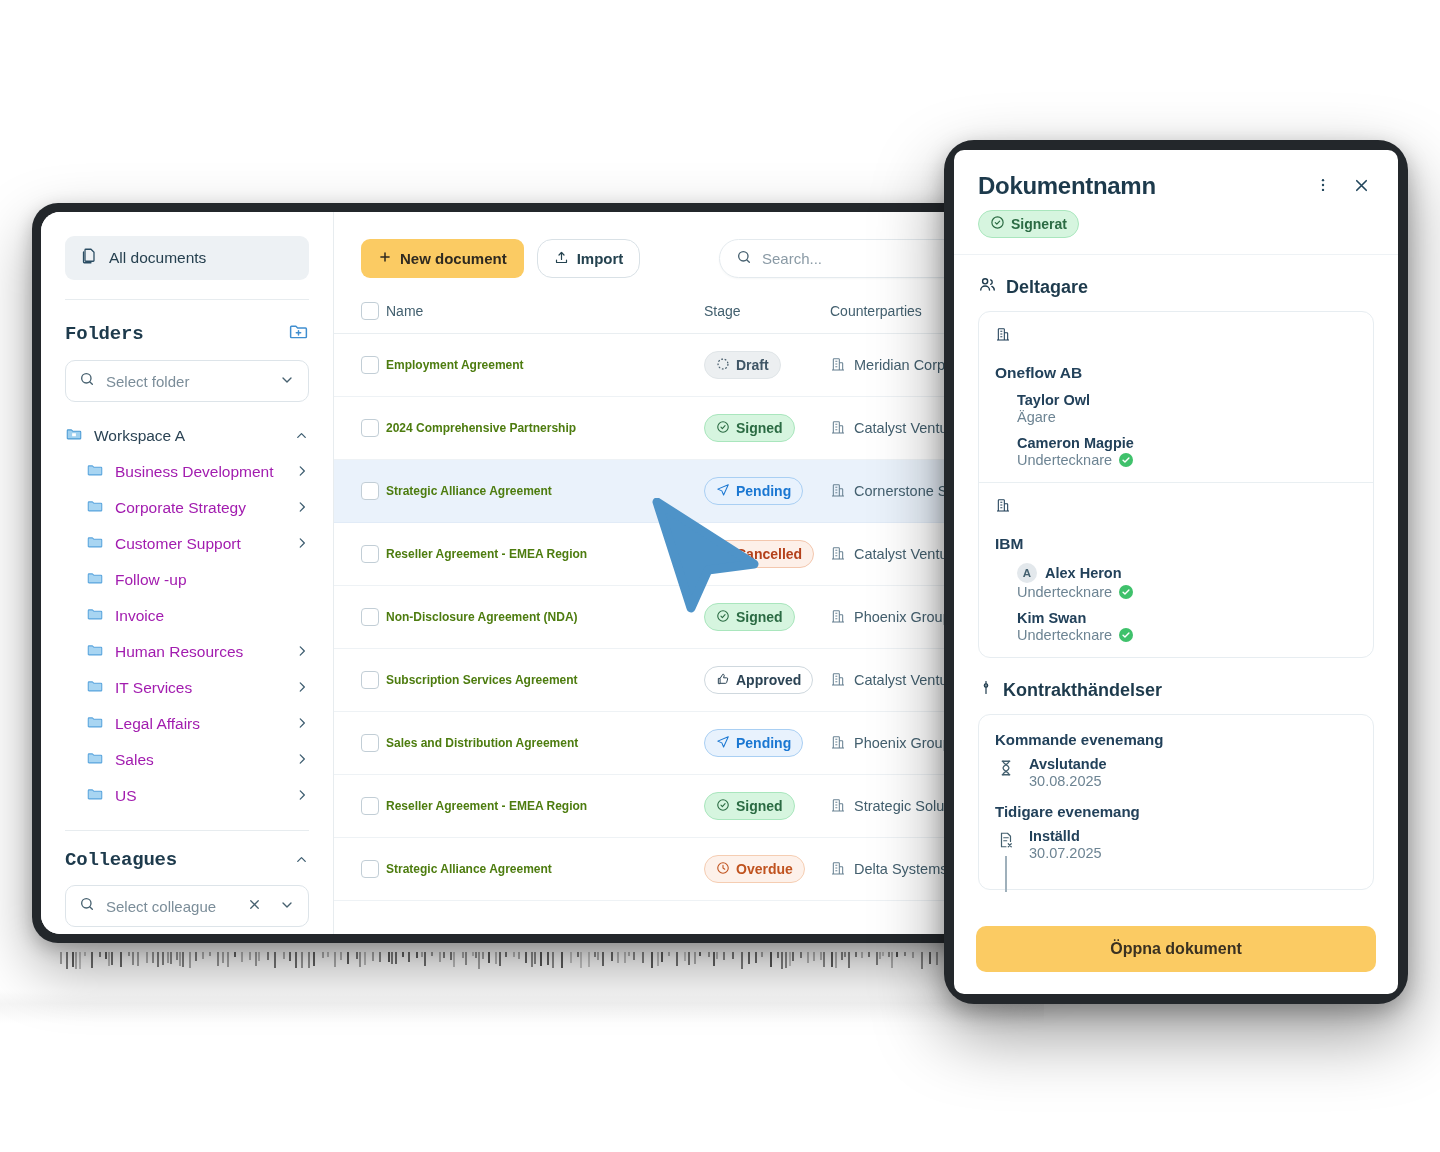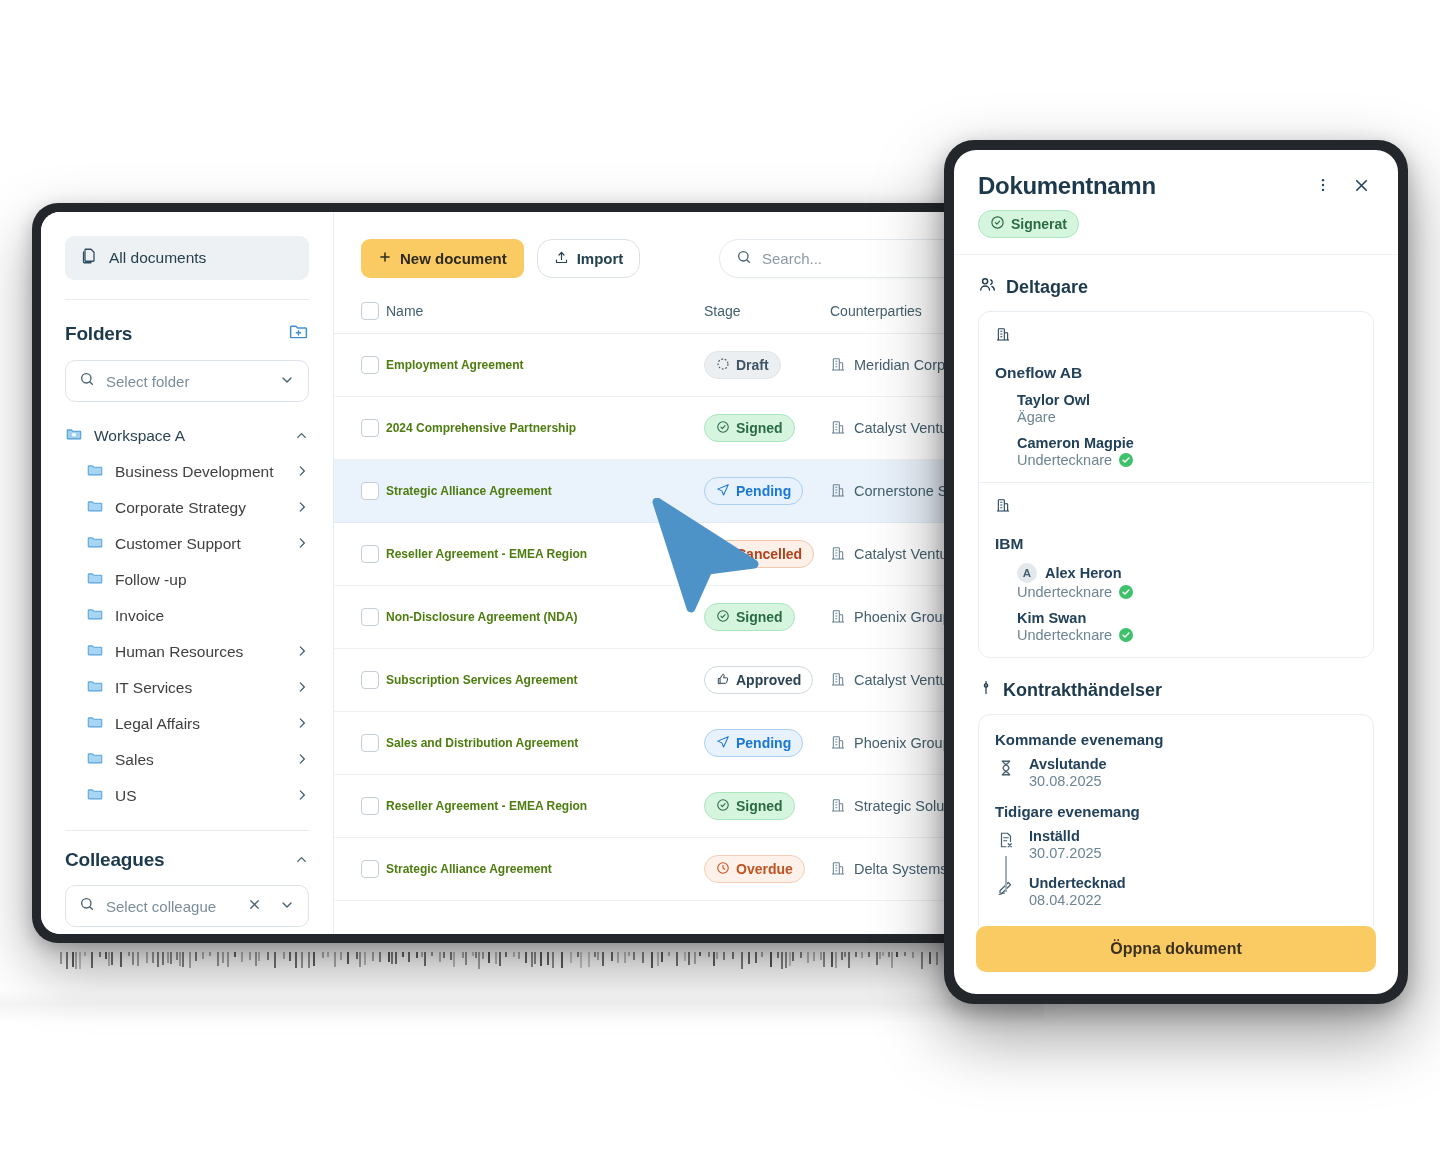--- a/index.html
+++ b/index.html
@@ -41,35 +41,35 @@
     background: #edf1f4; border-radius: 9px;
     padding: 11px 14px; cursor: pointer;
   }
   .all-docs .lbl { font-size: 15.5px; color: #26404f; font-weight: 500; }
   .hr { height: 1px; background: #e7ecef; margin: 19px 0 0 0; }
 
   .sect-head {
     display: flex; align-items: center; justify-content: space-between;
     margin-top: 21px; margin-bottom: 14px;
   }
-  .sect-head .t { font-size: 19px; font-weight: 700; color: #1d3a4c; letter-spacing: -.2px; }
+  .sect-head .t { font-size: 19px; font-weight: 700; color: #1d3a4c; letter-spacing: -.2px; font-family: Liberation Mono, monospace; }
 
   .selectbox {
     display:flex; align-items:center; gap: 11px;
     border: 1px solid #dde4e9; border-radius: 10px;
     height: 42px; padding: 0 13px; cursor: pointer;
   }
   .selectbox .ph { flex:1; font-size: 15px; color: #7b8d99; }
 
   .tree { margin-top: 16px; }
   .tree-row {
     display:flex; align-items:center; gap:11px;
     height: 36px; cursor: pointer;
   }
-  .tree-row .nm { font-size: 15.5px; color: #404040; flex:1; }
+  .tree-row .nm { font-size: 15.5px; color: #a21caf; flex:1; }
   .tree-row.root .nm { color:#2b4354; }
   .tree-row.child { padding-left: 21px; }
   .chev { color:#4a677a; font-size: 15px; line-height:1; }
 
   .hr2 { height:1px; background:#e7ecef; margin: 16px 0 0 0; }
   .colleague-sect { margin-top: 18px; }
 
   
   .main { flex: 1; min-width: 0; background: #fff; position: relative; }
   .toolbar { display:flex; align-items:center; gap: 13px; padding: 27px 24px 0 27px; }
@@ -127,21 +127,21 @@
   .pill.overdue   { background:#fdf1ea; border:1px solid #f5cdb2; color:#c0531f; }
 
   
   .panel-frame {
     position: absolute; left: 944px; top: 140px;
     width: 464px; height: 864px;
     background: #23272b; border-radius: 30px; padding: 10px;
     box-shadow: 0 30px 70px rgba(0,0,0,.40), 0 8px 22px rgba(0,0,0,.26);
   }
   .panel {
-    width: 100%; height:100%; background:#fff; border-radius: 22px;
+    width: 100%; height:100%; background:#fff; border-radius: 10px;
     overflow: hidden; display:flex; flex-direction: column;
   }
   .panel-head { padding: 22px 24px 16px 24px; border-bottom: 1px solid #eef2f5; }
   .panel-head .row1 { display:flex; align-items:flex-start; }
   .panel-title { font-size: 24px; font-weight: 800; color:#1d3a4c; letter-spacing:-.3px; flex:1; }
   .ico-btn { width:26px; height:26px; display:flex; align-items:center; justify-content:center; cursor:pointer; color:#2b4d63; }
   .panel-body { flex:1; overflow:hidden; padding: 20px 24px 4px 24px; }
 
   .sec-title { display:flex; align-items:center; gap:9px; font-size: 18px; font-weight: 800; color:#1d3a4c; margin-bottom: 12px; }
   .card { border:1px solid #e7edf1; border-radius: 12px; padding: 14px 16px; }
@@ -961,32 +961,20 @@
                     <path d="M6 3v18h6"></path>
                     <path d="M9 9h6M9 13h4"></path>
                     <path d="M15 17l4 4M19 17l-4 4"></path>
                   </svg>
                 </div>
                 <div class="tx">
                   <div class="t1">Inställd</div>
                   <div class="t2">30.07.2025</div>
                 </div>
               </div>
-              <div class="ev">
-                <div class="ic">
-                  <svg width="18" height="18" viewBox="0 0 24 24" fill="none" stroke="#44606f" stroke-width="1.6" stroke-linecap="round" stroke-linejoin="round">
-                    <path d="M4 17L15 6l3 3L7 20H4z"></path>
-                    <path d="M3 22c3 0 4-2 7-2"></path>
-                  </svg>
-                </div>
-                <div class="tx">
-                  <div class="t1">Undertecknad</div>
-                  <div class="t2">08.04.2022</div>
-                </div>
-              </div>
               <div class="ev-line"></div>
             </div>
         </div>
       </div>
 
       <div class="panel-foot">
         <button class="btn-open">Öppna dokument</button>
       </div>
     </div>
   </div>

